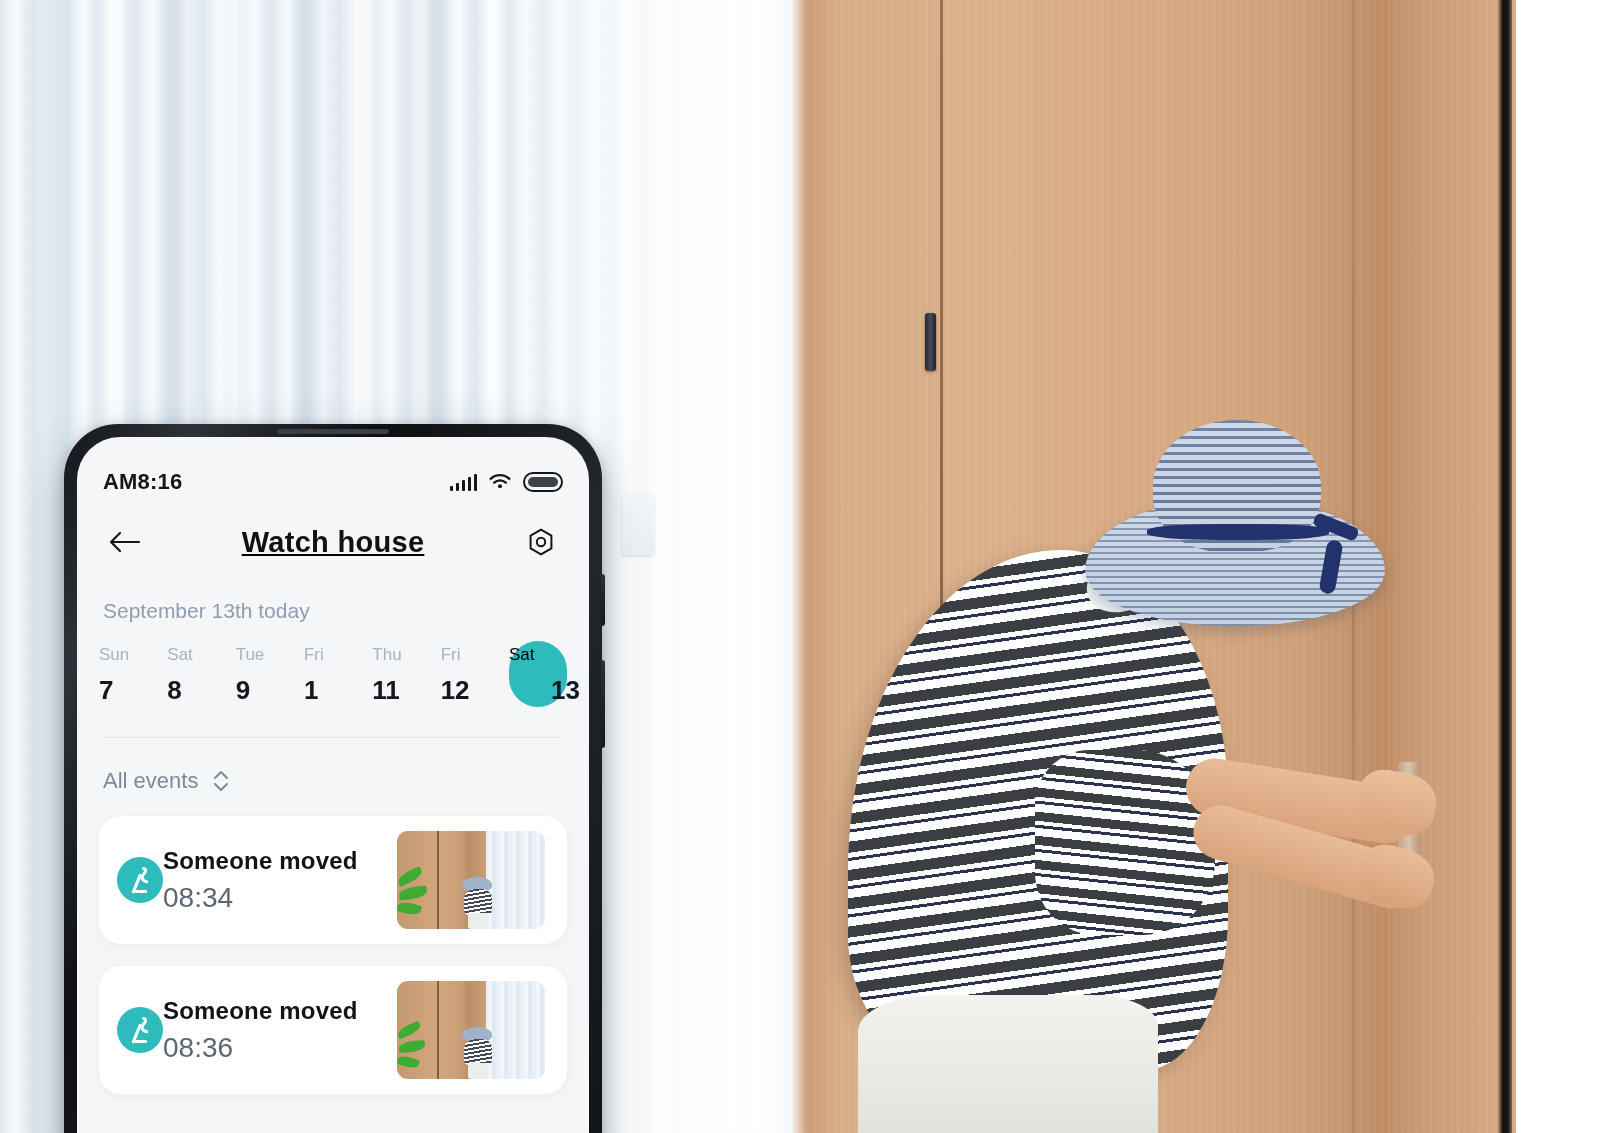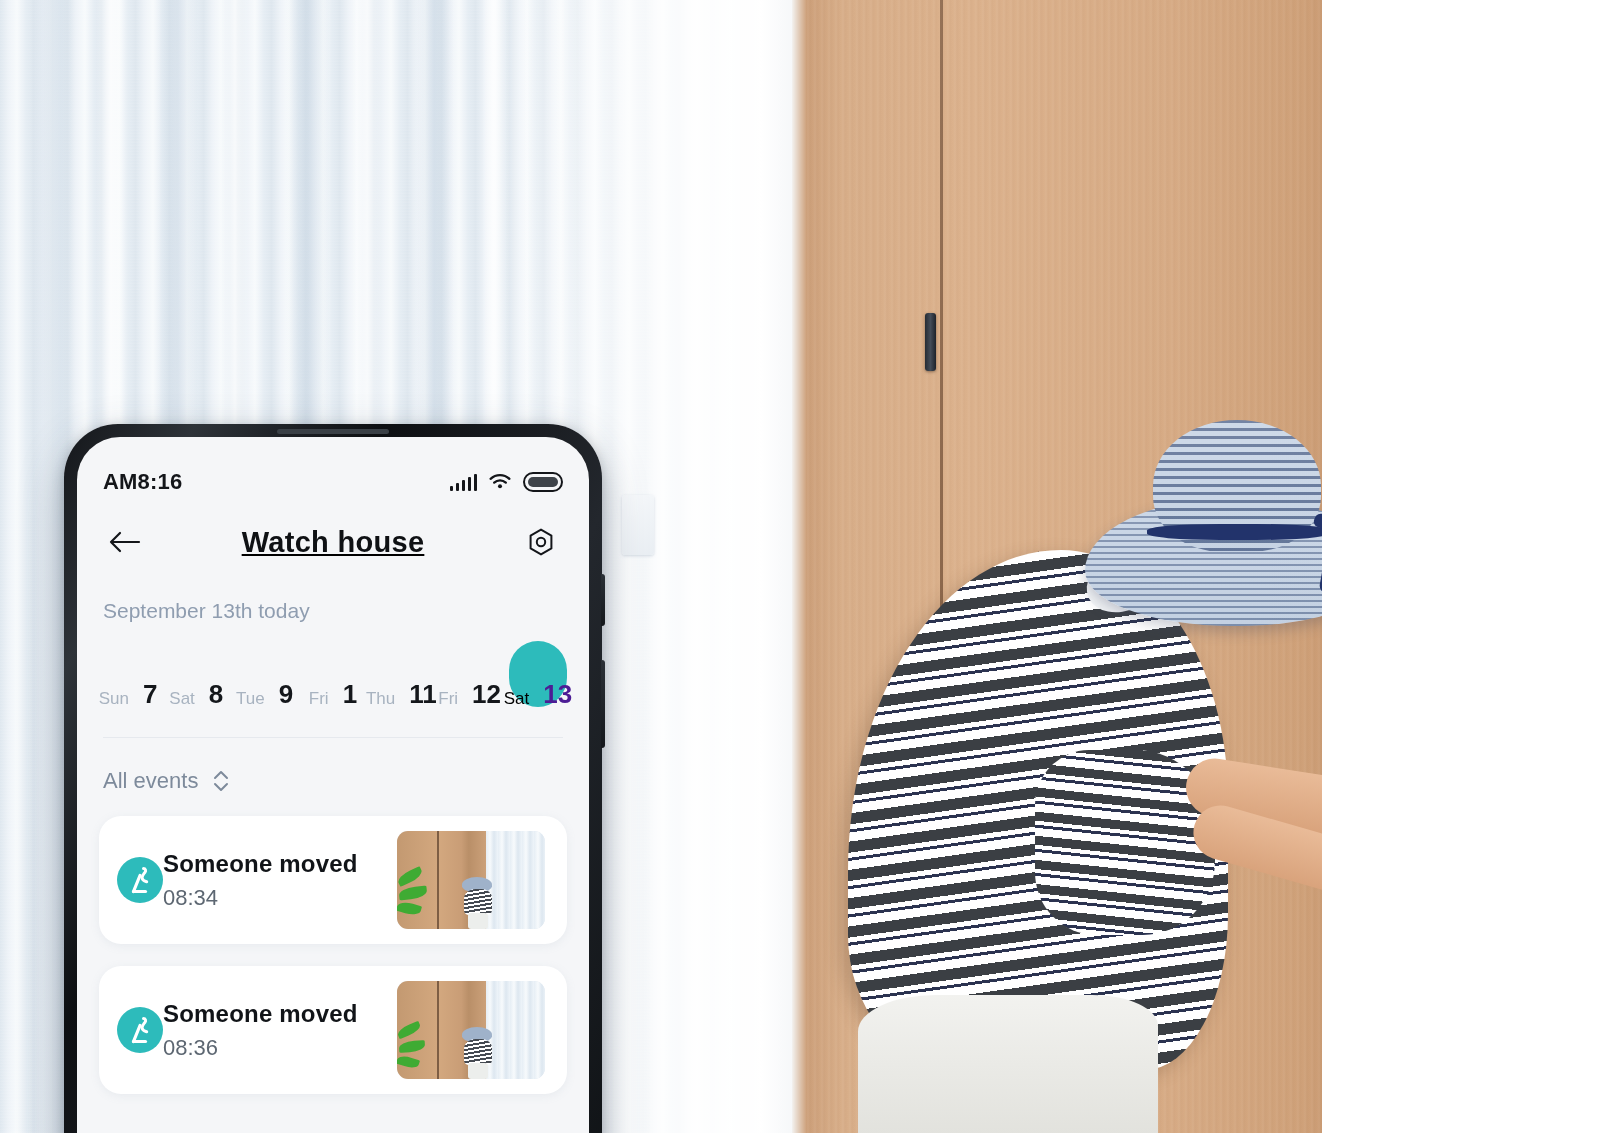--- a/index.html
+++ b/index.html
@@ -4,21 +4,21 @@
 <style>
   * { margin:0; padding:0; box-sizing:border-box; }
   html, body {
     width:1616px; height:1133px; overflow:hidden;
     font-family:"Liberation Sans", sans-serif;
     background:#ffffff;
   }
 
   
   #scene {
-    position:relative; width:1322px; height:1133px; overflow:hidden;
+    position:relative; width:1516px; height:1133px; overflow:hidden;
     background:#fbfcfd;
   }
 
   
   .curtain {
     position:absolute; left:0; top:0; width:792px; height:1133px;
     background:
       linear-gradient(to right,
         rgba(255,255,255,0) 0%,
         rgba(255,255,255,0) 62%,
@@ -260,28 +260,28 @@
   
   .datelabel{
     padding:26px 26px 0 26px; font-size:21px; color:#8f9db0; font-weight:400;
   }
   .daystrip{
     display:flex; justify-content:space-between; align-items:center;
     padding:18px 22px 0 22px;
   }
   .day{
     width:58px; height:66px; border-radius:33px;
-    display:flex; flex-direction:row; align-items:flex-end; justify-content:center;
+    display:flex; flex-direction:column; align-items:flex-start; justify-content:center;
     gap:14px;
   }
   .day .dow{ font-size:17px; color:#a8b3c0; font-weight:400; line-height:1; }
   .day .dnum{ font-size:26px; font-weight:700; color:#14171b; line-height:1; }
   .day.sel{ background:#2dbbbb; }
   .day.sel .dow{ color:#000000; }
-  .day.sel .dnum{ color:#4c1d95; }
+  .day.sel .dnum{ color:#0f172a;margin-left:42px; }
 
   .divider{ margin:30px 26px 0 26px; height:1px; background:#e6e9ee; }
 
   .eventsrow{
     display:flex; align-items:center; gap:13px;
     padding:30px 26px 0 26px;
   }
   .eventsrow .lbl{ font-size:22px; color:#7d8a9b; font-weight:400; }
 
   .cards{ padding:22px 22px 0 22px; display:flex; flex-direction:column; gap:22px; }
@@ -291,21 +291,21 @@
     padding:0 22px 0 18px; 
     box-shadow:0 2px 10px rgba(140,155,175,.12);
   }
   .evicon{
     width:46px; height:46px; border-radius:50%;
     background:#2dbbbb; flex:0 0 auto;
     display:flex; align-items:center; justify-content:center;
   }
   .evtext{ flex:1; display:flex; flex-direction:column; gap:7px; }
   .evtitle{ font-size:24px; font-weight:700; color:#111418; letter-spacing:.2px; }
-  .evtime{ font-size:22px; color:#5d6772; font-weight:400; }
+  .evtime{ font-size:28px; color:#5d6772; font-weight:400; }
 
   .thumb{
     width:148px; height:98px; border-radius:11px; overflow:hidden;
     position:relative; flex:0 0 auto;
     background:#dfe7ef;
   }
   .t-door{ position:absolute; left:0; top:0; width:62%; height:100%;
     background:linear-gradient(to right,#c39971 0%,#d3a87f 45%,#c99d76 70%,#b98f68 78%,#cfa47d 100%); }
   .t-seam{ position:absolute; left:27%; top:0; width:2px; height:100%; background:rgba(70,45,28,.6); }
   .t-curtain{ position:absolute; right:0; top:0; width:40%; height:100%;

